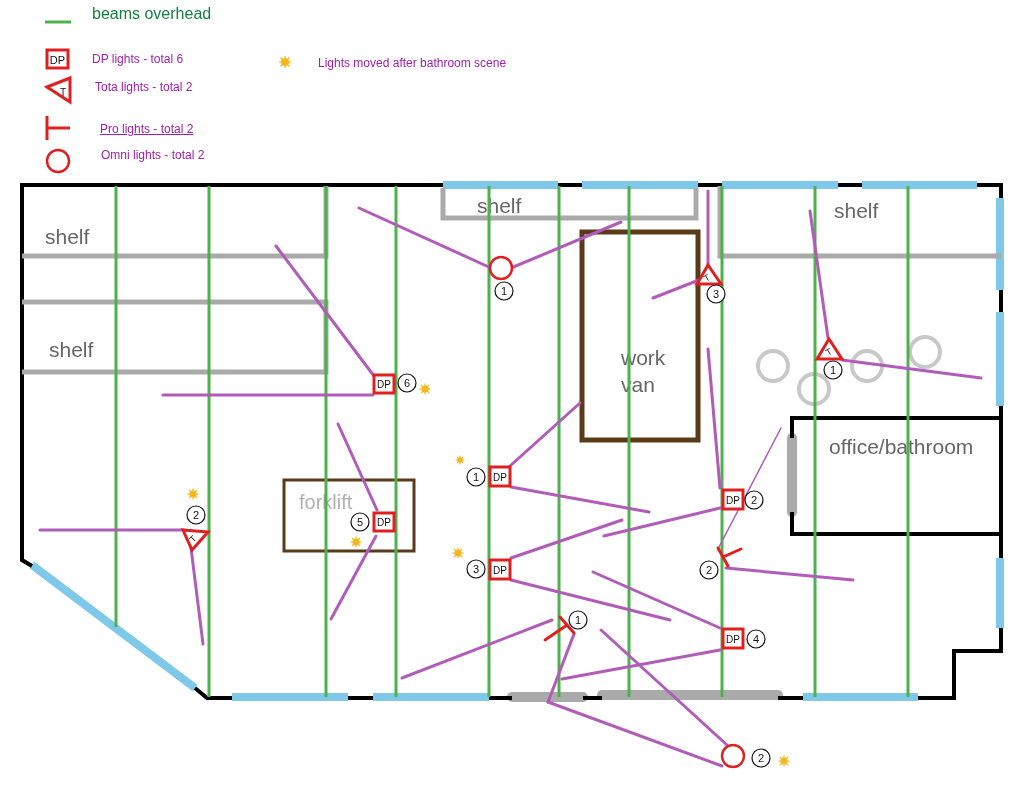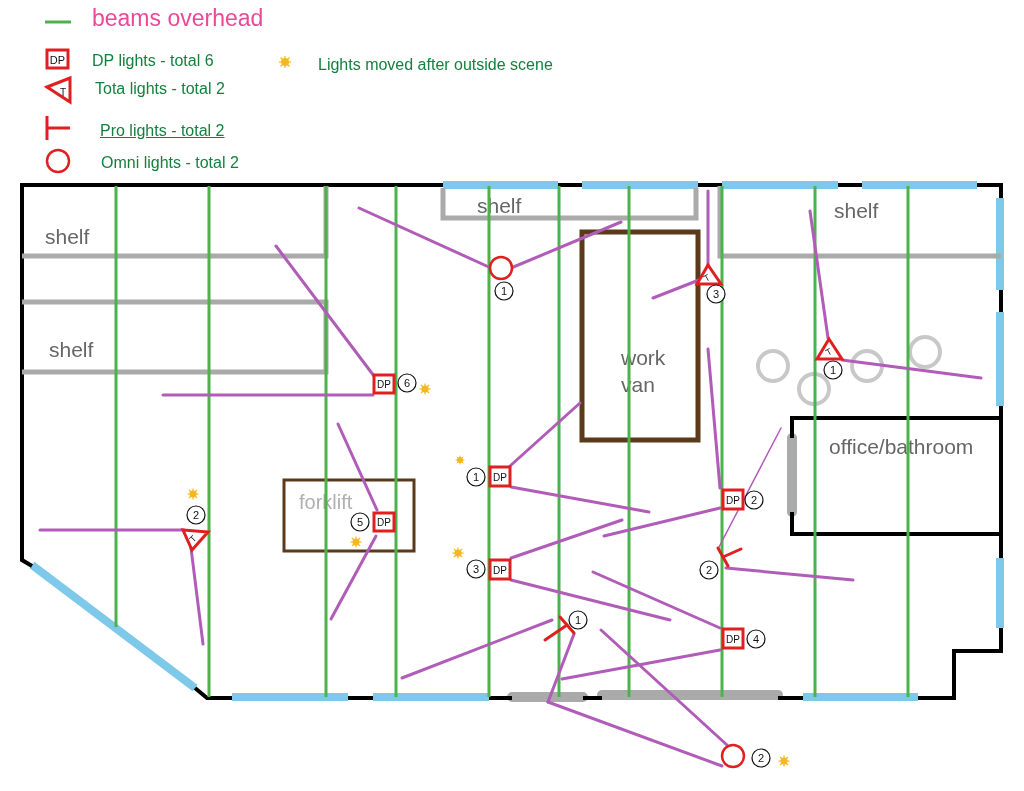--- a/index.html
+++ b/index.html
@@ -1,19 +1,19 @@
 <!DOCTYPE html>
 <html><head>
 <meta charset="utf-8">
 <style>
   html, body { margin: 0; padding: 0; background: #ffffff; }
   body { width: 1024px; height: 791px; position: relative; overflow: hidden; font-family: "Liberation Sans", sans-serif; }
   #plan { position: absolute; left: 0; top: 0; }
-  .legend-text { position: absolute; font-family: "Liberation Sans", sans-serif; font-size: 16px; color: #15803d; white-space: nowrap; }
-  .legend-title { position: absolute; font-family: "Liberation Sans", sans-serif; font-size: 23px; color: #ec4899; white-space: nowrap; }
+  .legend-text { position: absolute; font-family: "Liberation Sans", sans-serif; font-size: 12px; color: #a21caf; white-space: nowrap; }
+  .legend-title { position: absolute; font-family: "Liberation Sans", sans-serif; font-size: 16px; color: #15803d; white-space: nowrap; }
   svg text { font-family: "Liberation Sans", sans-serif; }
 </style>
 </head>
 <body>
 
 <svg id="plan" width="1024" height="791" viewBox="0 0 1024 791" xmlns="http://www.w3.org/2000/svg">
 
   <g>
     <line x1="45" y1="22" x2="71" y2="22" stroke="#4cb24c" stroke-width="3"></line>
     <g>
@@ -301,14 +301,14 @@
           <line x1="-4" y1="4" x2="4" y2="-4"></line>
         </g>
     </g>
   </g>
 </svg>
 
 <div class="legend-title" style="left:92px; top:5px;">beams overhead</div>
 <div class="legend-text" style="left:92px; top:52px;">DP lights - total 6</div>
 <div class="legend-text" style="left:95px; top:80px;">Tota lights - total 2</div>
 <div class="legend-text" style="left:100px; top:122px;text-decoration:underline;">Pro lights - total 2</div>
-<div class="legend-text" style="left:101px; top:154px;">Omni lights - total 2</div>
-<div class="legend-text" style="left:318px; top:56px;">Lights moved after outside scene</div>
+<div class="legend-text" style="left:101px; top:148px;">Omni lights - total 2</div>
+<div class="legend-text" style="left:318px; top:56px;">Lights moved after bathroom scene</div>
 
 </body></html>

